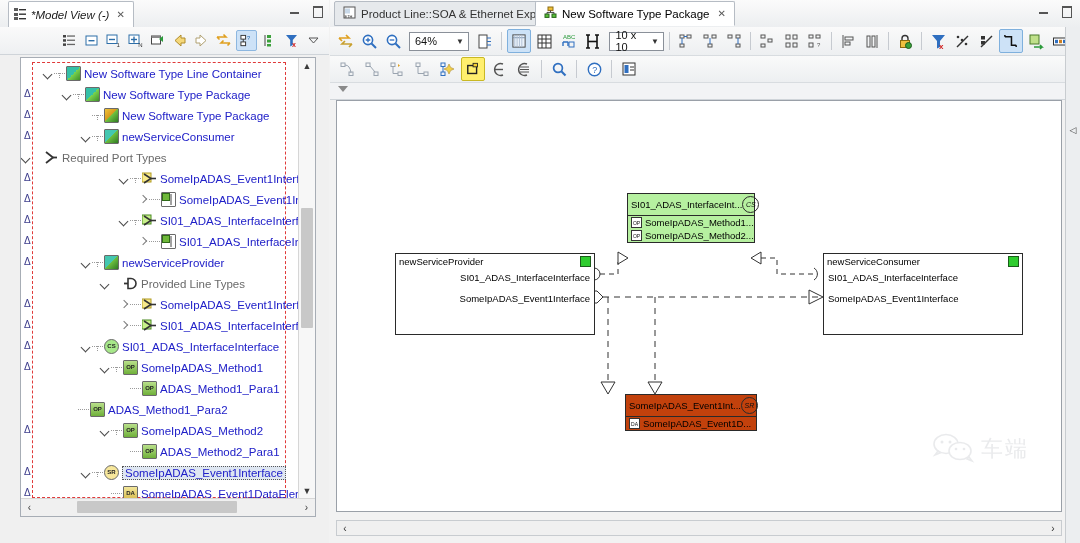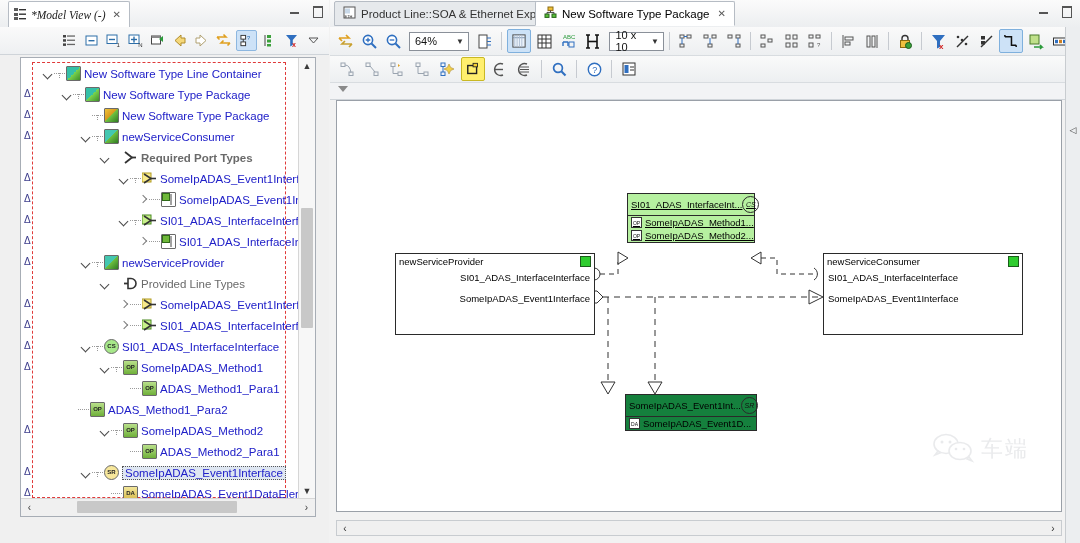--- a/index.html
+++ b/index.html
@@ -27,21 +27,21 @@
   }
   .lp-tab{
     position:absolute;left:8px;top:1px;height:25px;
     display:flex;align-items:center;gap:4px;
     padding:0 8px 0 4px;
     background:#ffffff;
     border:1px solid #b6bcc4;border-bottom:1px solid #fff;
     border-radius:2px 2px 0 0;
     font-size:11.5px;
   }
-  .lp-tab .ttl{color:#1a1a1a;font-style:italic;font-family:Liberation Serif, serif;}
+  .lp-tab .ttl{color:#1a1a1a;font-style:italic;}
   .tab-close{color:#5a5a5a;font-size:10px;margin-left:3px;cursor:pointer;}
   .lp-winbtns{position:absolute;right:6px;top:5px;display:flex;gap:10px;align-items:center;}
   .wb{width:12px;height:12px;position:relative;cursor:pointer;}
   .wb.min::after{content:"";position:absolute;left:1px;bottom:3px;width:9px;height:2px;background:#555;}
   .wb.max::after{content:"";position:absolute;left:2px;top:1px;width:8px;height:9px;border:1px solid #555;border-top-width:2px;}
 
   .lp-toolbar{
     position:absolute;left:0;top:27px;width:329px;height:27px;
     background:linear-gradient(#fafafa,#eef0f2);
     border-bottom:1px solid #cfd4d9;
@@ -133,22 +133,22 @@
   .combo .cv{color:#111;}
   .combo .carr{width:13px;text-align:center;color:#333;font-size:8px;}
 
   .canvas{position:absolute;left:6px;top:100px;width:726px;height:412px;background:#fff;border:1px solid #9aa0a8;box-sizing:border-box;overflow:hidden;}
   .canvas-hsb{position:absolute;left:6px;bottom:7px;width:726px;height:16px;background:#f0f0f0;border:1px solid #c8ccd0;box-sizing:border-box;}
   .rp-rightbar{position:absolute;right:0;top:27px;width:14px;bottom:0;background:#eceef0;border-left:1px solid #c8ccd0;}
   .rp-collapse{position:absolute;right:1px;top:95px;width:12px;height:16px;display:flex;align-items:center;justify-content:center;font-size:9px;color:#444;cursor:pointer;}
 
   
   .node{position:absolute;box-sizing:border-box;border:1px solid #2a2a2a;background:#fff;}
-  .node.green{background:#b6f0a0;text-decoration:underline;}
-  .node.yellow{background:#15803d;text-align:right;}
+  .node.green{background:#b6f0a0;}
+  .node.yellow{background:#c2410c;text-align:right;}
   .node-hdr{display:flex;align-items:center;justify-content:space-between;padding:2px 3px;font-size:9.5px;box-sizing:border-box;}
   .node-hdr.bb{border-bottom:1px solid #2a2a2a;}
   .stereo{width:15px;height:15px;border:1.2px solid #2a2a2a;border-radius:50%;font-size:7px;
           display:flex;align-items:center;justify-content:center;font-style:italic;color:#111;flex:0 0 auto;}
   .noderow{display:flex;align-items:center;gap:3px;padding:1px 3px;font-size:9.5px;}
   .mini{width:11px;height:11px;border:1px solid #333;font-size:5px;display:flex;align-items:center;
         justify-content:center;box-sizing:border-box;flex:0 0 auto;color:#111;}
   .mini.op{background:#fff;}
   .mini.da{background:#fff;}
   .bigsq{width:11px;height:11px;background:#2ecc2e;border:1px solid #1a5c1a;box-sizing:border-box;}
@@ -310,21 +310,21 @@
               <span class="connector tee"></span>
               <span class="ticon pkg2"></span>
               <span class="tlabel">New Software Type Package</span>
             </div>
             <div class="trow" style="top: 68px; padding-left: 60px;">
               <span class="twist down"></span>
               <span class="connector tee"></span>
               <span class="ticon comp"></span>
               <span class="tlabel">newServiceConsumer</span>
             </div>
-            <div class="trow" style="top: 89px; padding-left: 79px; font-weight: bold;">
+            <div class="trow" style="top: 89px; ">
               <span class="twist down"></span>
               <span class="connector "></span>
               <span class="ticon portreq"><svg width="15" height="15" viewBox="0 0 15 15">
                   <path d="M2 2 L9 7.5 L2 13" fill="none" stroke="#333" stroke-width="1.8"></path>
                   <path d="M9 7.5 h4" stroke="#333" stroke-width="1.8"></path>
                 </svg></span>
               <span class="tlabel gray">Required Port Types</span>
             </div>
             <div class="trow" style="top: 110px; padding-left: 98px;">
               <span class="twist down"></span>

